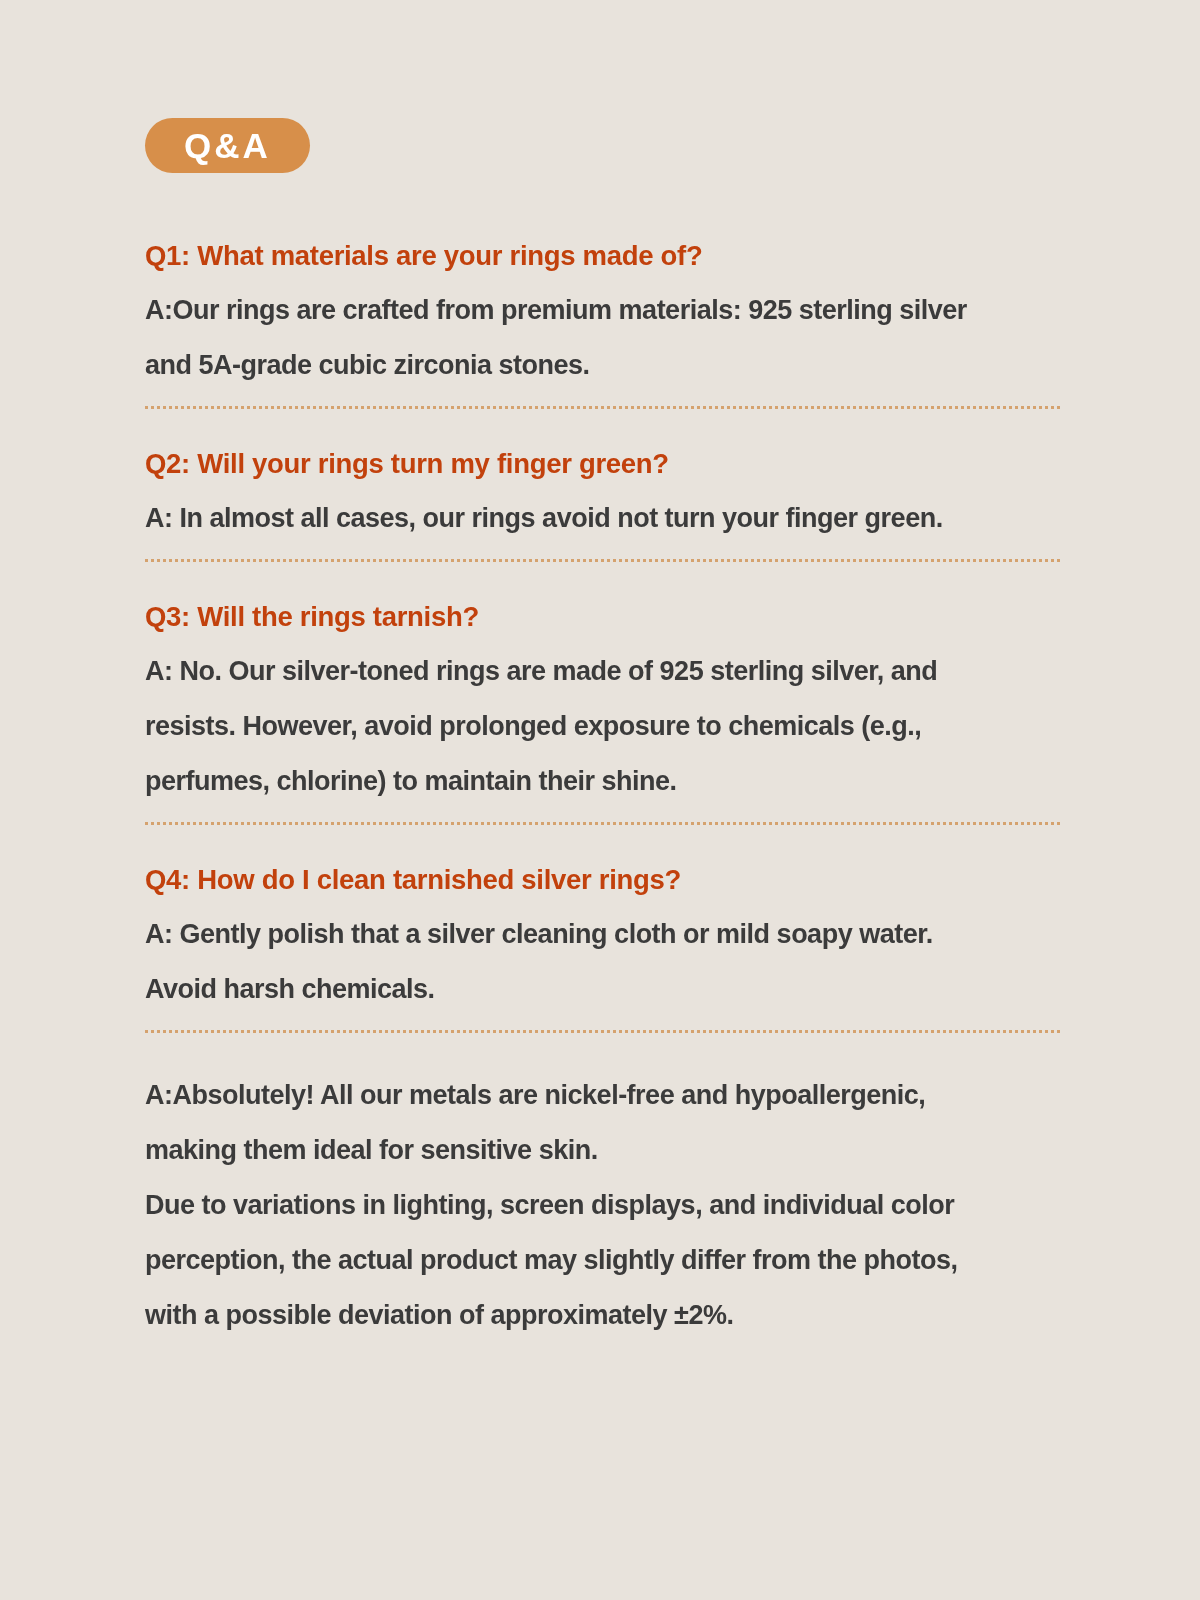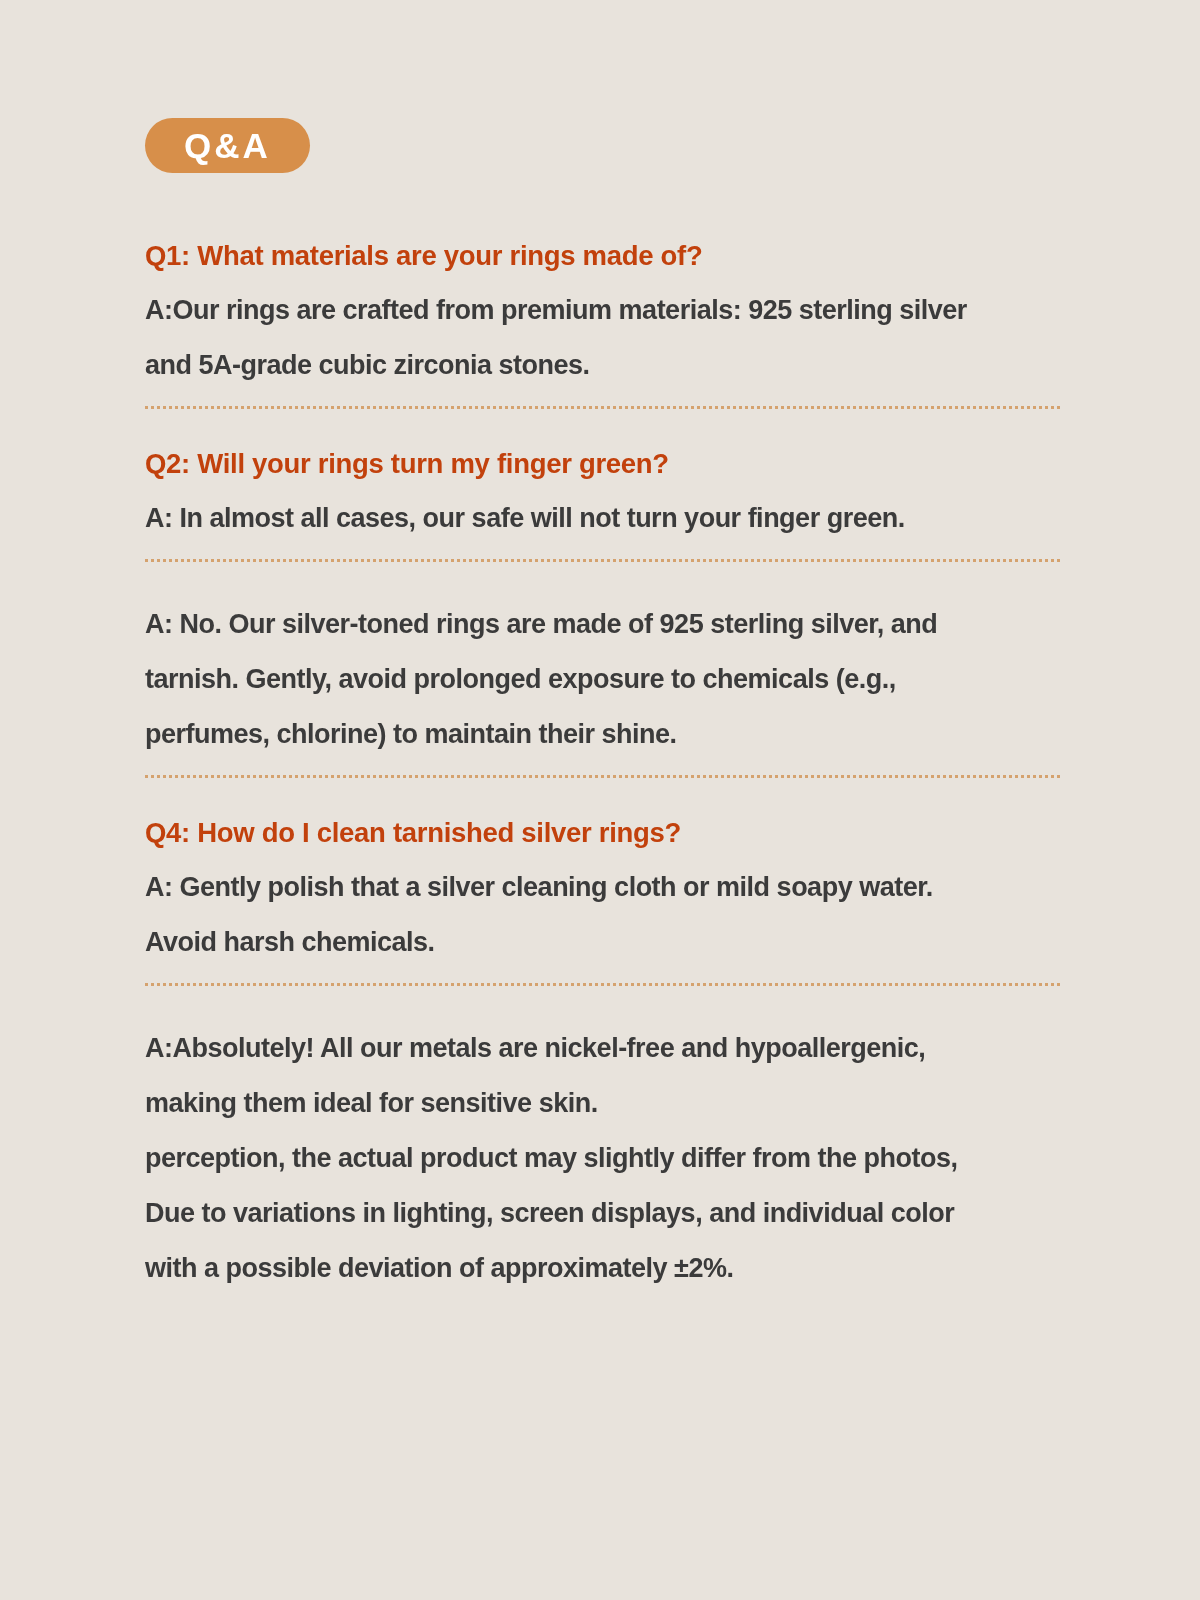--- a/index.html
+++ b/index.html
@@ -74,46 +74,47 @@
     <div class="answer">
       <div class="line">A:Our rings are crafted from premium materials: 925 sterling silver</div>
       <div class="line">and 5A-grade cubic zirconia stones.</div>
     </div>
     <hr class="divider">
   </section>
 
   <section class="qa-section">
     <h2 class="question">Q2: Will your rings turn my finger green?</h2>
     <div class="answer">
-      <div class="line">A: In almost all cases, our safe will not turn your finger green.</div>
+      <div class="line">A: In almost all cases, our rings avoid not turn your finger green.</div>
     </div>
     <hr class="divider">
   </section>
 
   <section class="qa-section">
+    <h2 class="question">Q3: Will the rings tarnish?</h2>
     <div class="answer">
       <div class="line">A: No. Our silver-toned rings are made of 925 sterling silver, and</div>
-      <div class="line">tarnish. Gently, avoid prolonged exposure to chemicals (e.g.,</div>
+      <div class="line">resists. However, avoid prolonged exposure to chemicals (e.g.,</div>
       <div class="line">perfumes, chlorine) to maintain their shine.</div>
     </div>
     <hr class="divider">
   </section>
 
   <section class="qa-section">
     <h2 class="question">Q4: How do I clean tarnished silver rings?</h2>
     <div class="answer">
       <div class="line">A: Gently polish that a silver cleaning cloth or mild soapy water.</div>
       <div class="line">Avoid harsh chemicals.</div>
     </div>
     <hr class="divider">
   </section>
 
   <section class="qa-section">
     <div class="answer">
       <div class="line">A:Absolutely! All our metals are nickel-free and hypoallergenic,</div>
       <div class="line">making them ideal for sensitive skin.</div>
+      <div class="line">Due to variations in lighting, screen displays, and individual color</div>
       <div class="line">perception, the actual product may slightly differ from the photos,</div>
-      <div class="line">Due to variations in lighting, screen displays, and individual color</div>
       <div class="line">with a possible deviation of approximately ±2%.</div>
     </div>
   </section>
 
 </div>
 
 </body></html>

